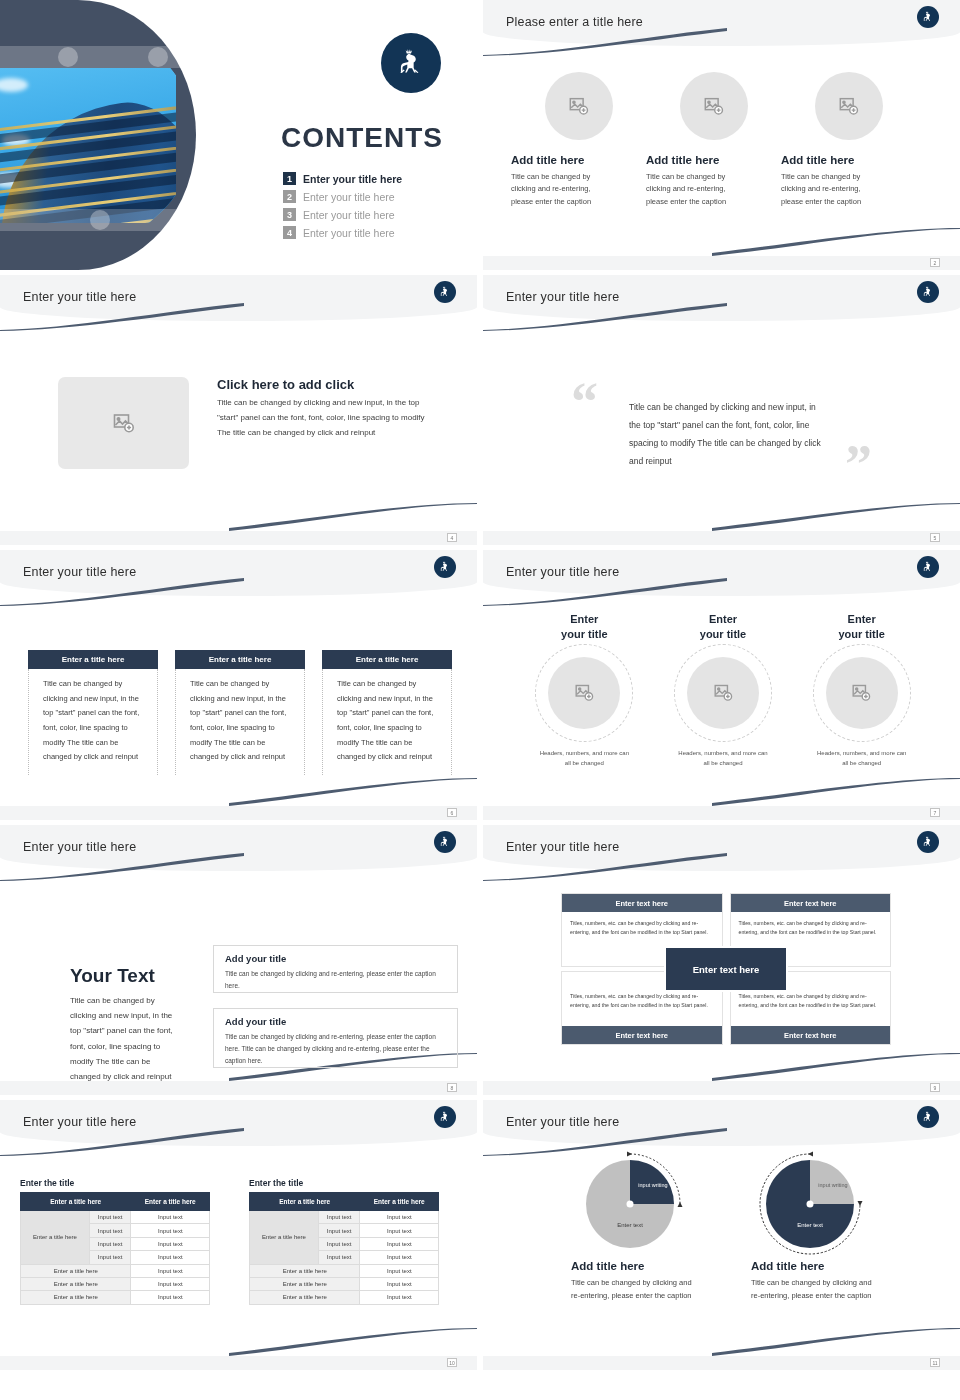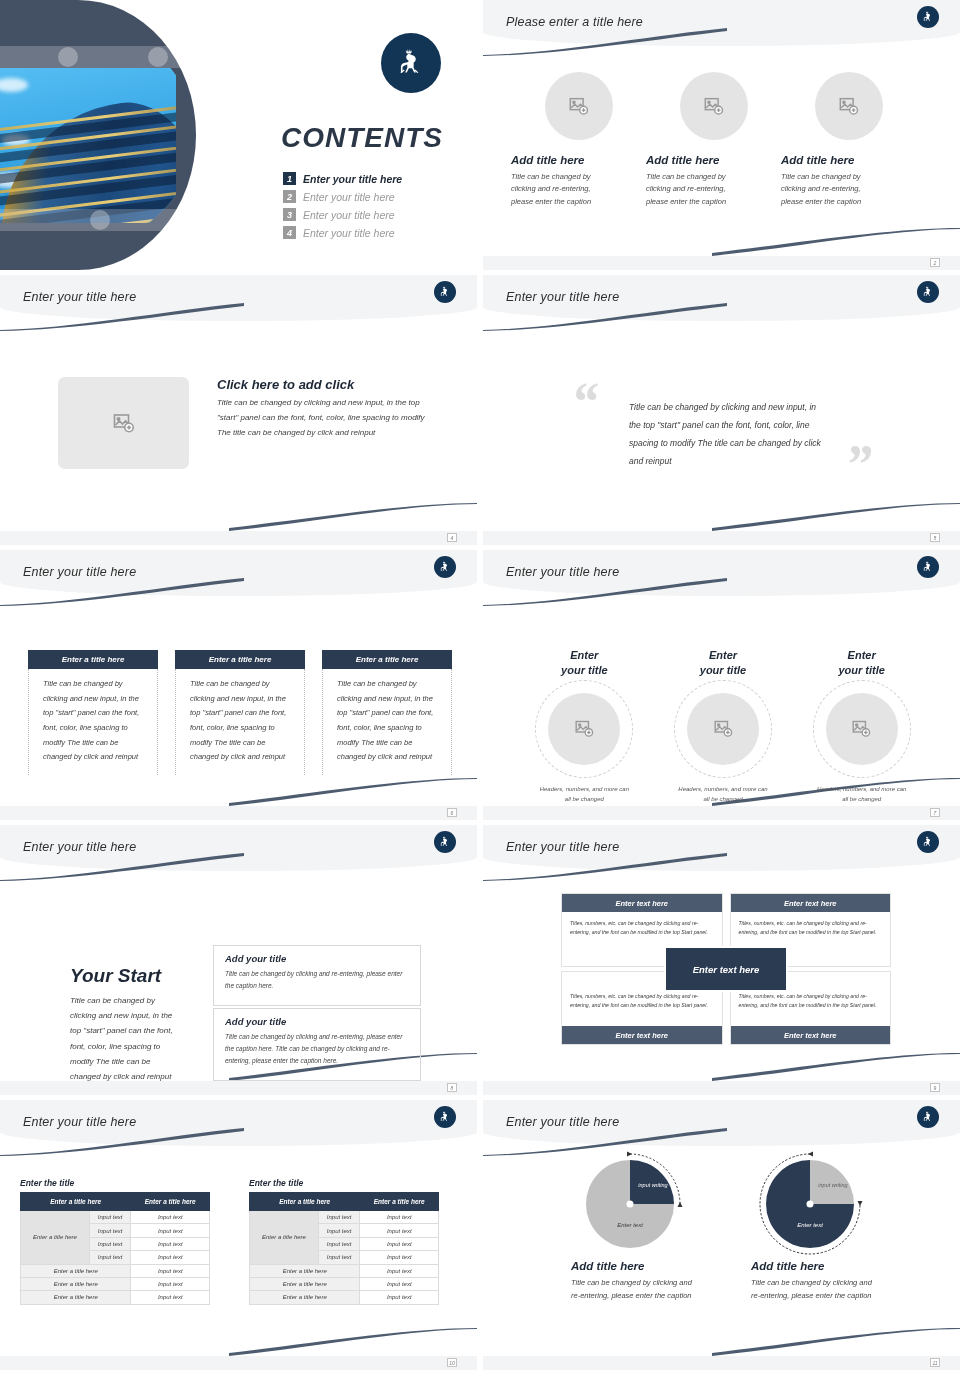--- a/index.html
+++ b/index.html
@@ -17,21 +17,20 @@
     row-gap: 5px;
     width: 960px;
     background: #ffffff;
   }
   .slide {
     position: relative;
     overflow: hidden;
     background: #ffffff;
     width: 477px;
     height: 270px;
-    font-style: italic;
   }
 
   
   .cover { background:#ffffff; }
   .cover-dark {
     position:absolute; left:-40px; top:0; width:236px; height:270px;
     background:#445064;
     border-top-right-radius: 50% 50%;
     border-bottom-right-radius: 50% 50%;
   }
@@ -176,41 +175,41 @@
     font-size:8px; font-weight:bold; padding:5px 0;
   }
   .s5-body {
     border-left:1px dotted #bdbdbd; border-right:1px dotted #bdbdbd;
     padding:8px 14px 10px 14px;
     font-size:7.5px; line-height:1.95; color:#3d3d3d;
   }
 
   
   .s6-row { position:absolute; left:32px; top:62px; width:416px; display:flex; }
-  .s6-col { width:139px; display:flex; flex-direction:column; align-items:center;margin-top:36px; }
+  .s6-col { width:139px; display:flex; flex-direction:column; align-items:center; }
   .s6-h { font-size:11px; font-weight:bold; color:#1e2836; text-align:center; line-height:1.35; }
   .s6-ring {
     margin-top:2px;
     width:98px; height:98px; border-radius:50%;
     border:1px dashed #cfcfcf;
     display:flex; align-items:center; justify-content:center;
   }
   .s6-inner {
     width:72px; height:72px; border-radius:50%;
     background:#e4e4e4; display:flex; align-items:center; justify-content:center;
   }
   .s6-cap { margin-top:6px; font-size:6px; line-height:1.7; color:#555; text-align:center; width:90px; }
 
   
   .s7-left { position:absolute; left:70px; top:140px; width:110px; }
   .s7-big { font-size:19px; font-weight:bold; color:#1e2836; }
   .s7-p { margin-top:6px; font-size:8px; line-height:1.9; color:#3d3d3d; }
   .s7-box {
-    position:absolute; left:213px; width:208px;
-    border:1px solid #d8d8d8; padding:7px 11px 13px 11px;
+    position:absolute; left:213px; width:245px;
+    border:1px solid #d8d8d8; padding:7px 11px 0 11px;
   }
   .s7-box-h { font-size:9.5px; font-weight:bold; color:#1e2836; }
   .s7-box-p { margin-top:4px; font-size:6.5px; line-height:1.85; color:#454545; }
 
   
   .s8-grid { position:absolute; left:78px; top:68px; width:330px; }
   .s8-rowA { display:flex; gap:7px; }
   .s8-cell { width:164px; border:1px solid #e2e2e2; background:#fff; }
   .s8-head {
     background:#4b5a6e; color:#fff; text-align:center;
@@ -604,21 +603,21 @@
           <path d="M0 27 C70 27 170 8 250 0 L250 3 C172 12 72 28 2 28 Z" fill="#4e5c70"></path>
         </svg>
     </div>
     <div class="swoosh-br">
       <svg width="250" height="28" viewBox="0 0 250 28">
           <path d="M250 1 C180 1 80 20 0 28 L0 25 C78 16 178 0 248 0 Z" fill="#4e5c70"></path>
         </svg>
     </div>
 
     <div class="s7-left">
-      <div class="s7-big">Your Start</div>
+      <div class="s7-big">Your Text</div>
       <div class="s7-p">Title can be changed by clicking and new input, in the top "start" panel can the font, font, color, line spacing to modify The title can be changed by click and reinput</div>
     </div>
     <div class="s7-box" style="top:120px;">
       <div class="s7-box-h">Add your title</div>
       <div class="s7-box-p">Title can be changed by clicking and re-entering, please enter the caption here.</div>
     </div>
     <div class="s7-box" style="top:183px;">
       <div class="s7-box-h">Add your title</div>
       <div class="s7-box-p">Title can be changed by clicking and re-entering, please enter the caption here. Title can be changed by clicking and re-entering, please enter the caption here.</div>
     </div>

